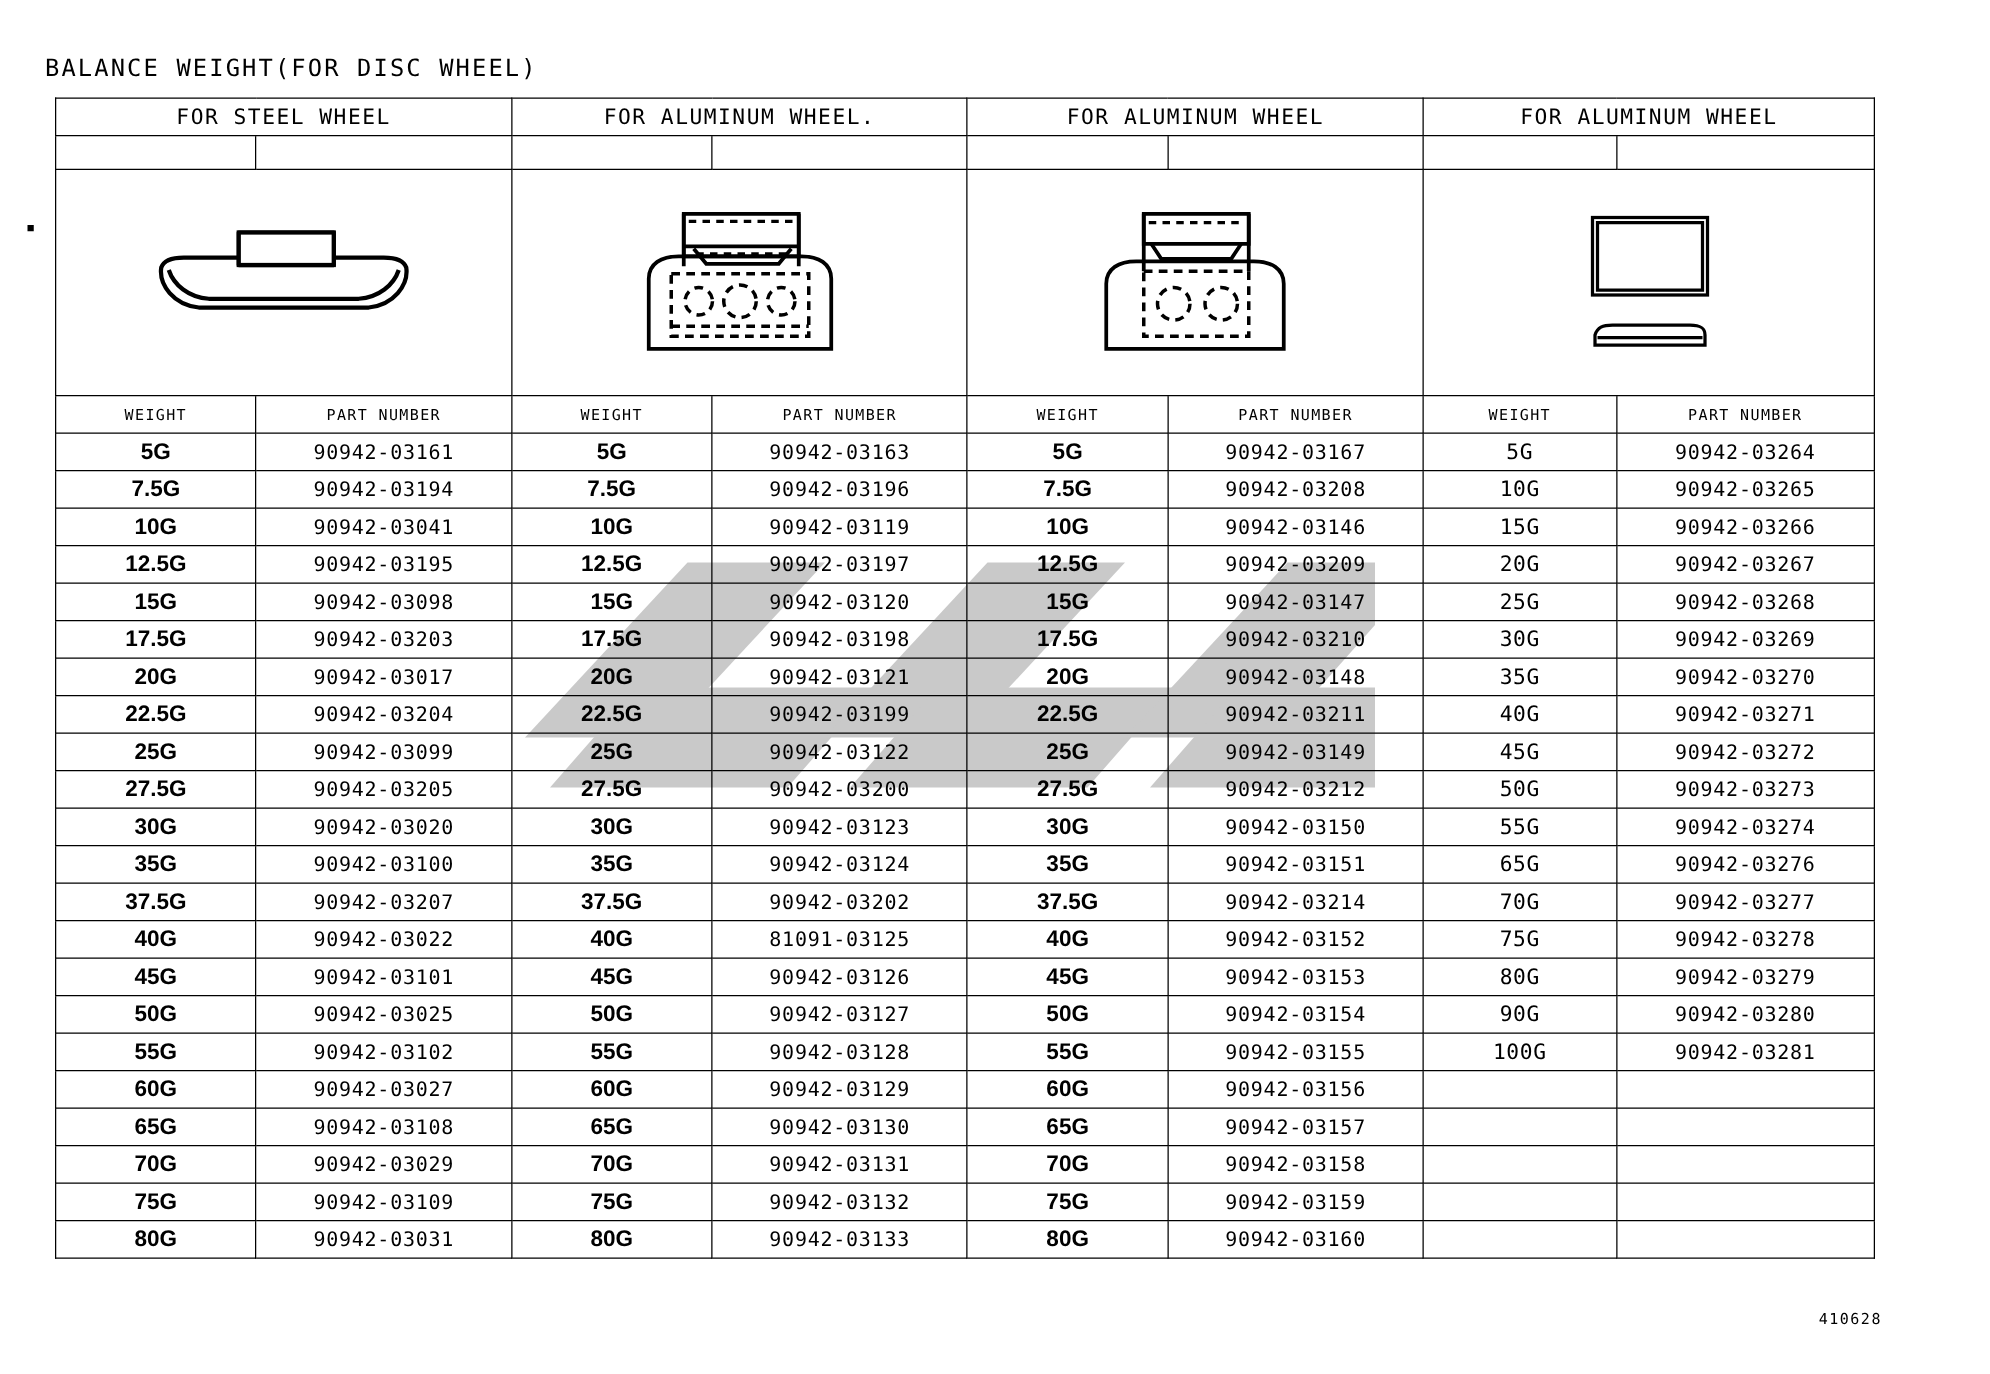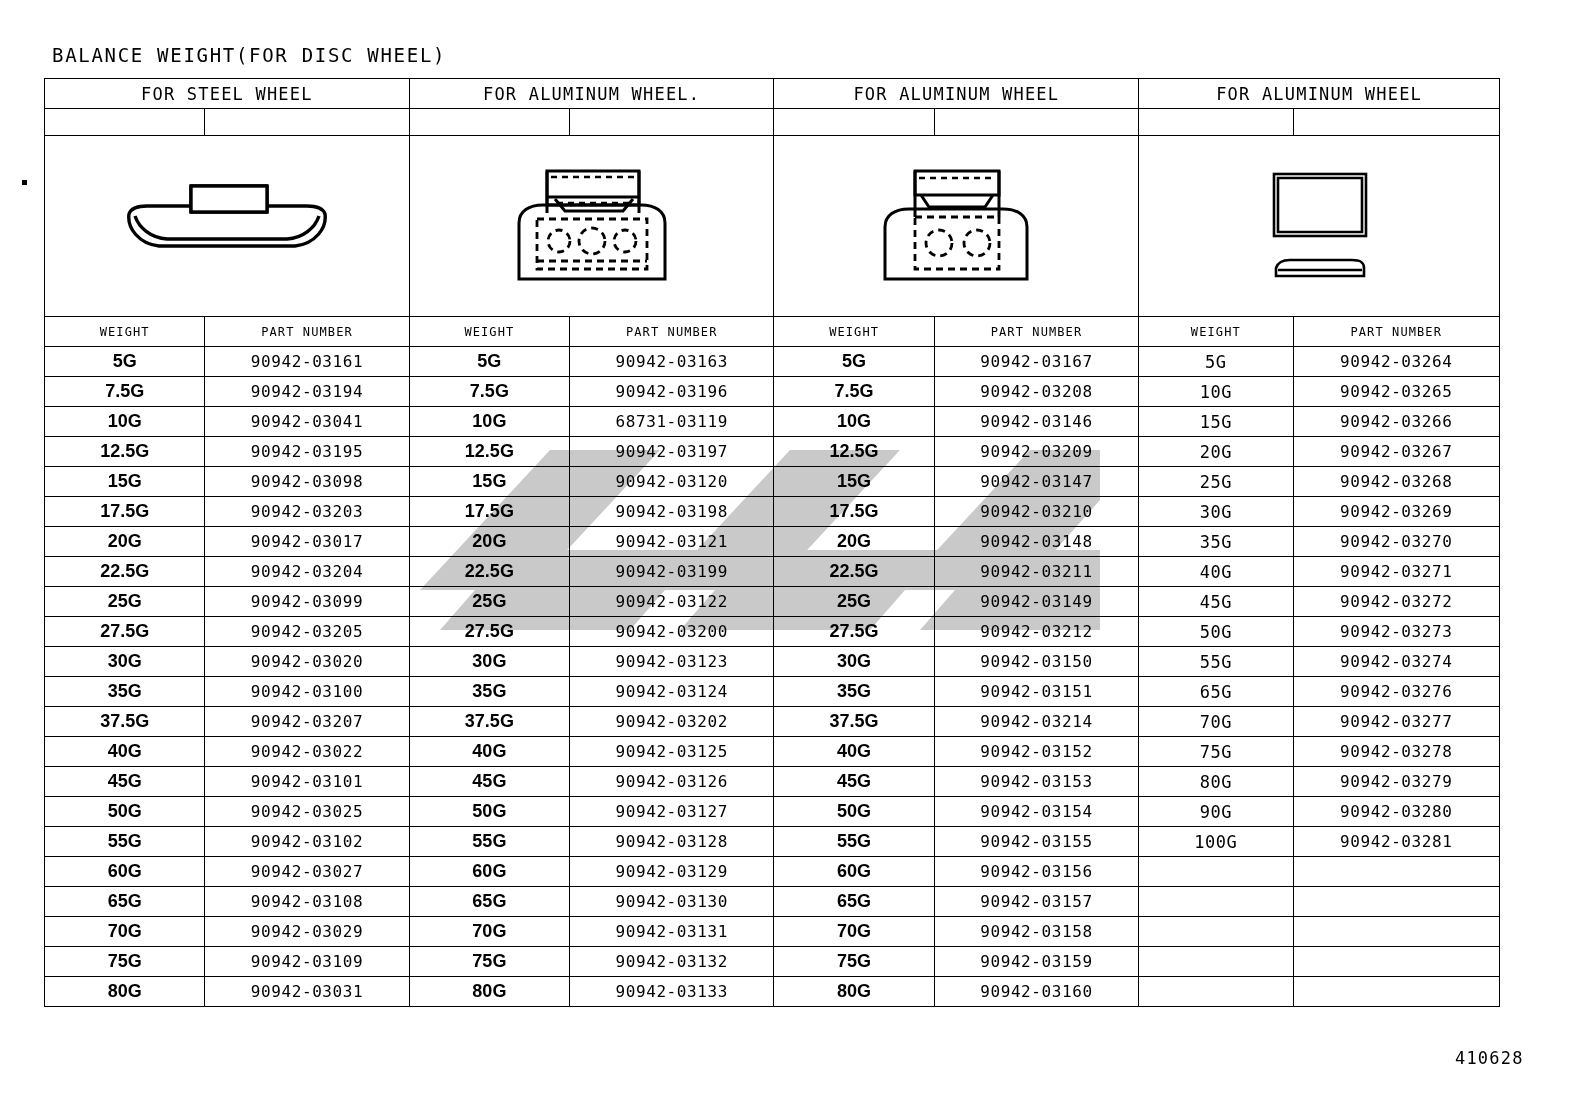--- a/index.html
+++ b/index.html
@@ -19,21 +19,21 @@
   #page {
     position: absolute;
     left: 0; top: 0;
     width: 1592px;
     height: 1099px;
   }
 
   
   #title {
     position: absolute;
-    left: 52px;
+    left: 36px;
     top: 44px;
     font-size: 19px;
     letter-spacing: 1.7px;
     white-space: nowrap;
     font-family: "DejaVu Sans Mono", monospace;
   }
 
   
   #watermark {
     position: absolute;
@@ -115,21 +115,21 @@
   col.c-w { width: 160px; }
   col.c-p { width: 204px; }
   col.c-w4 { width: 154px; }
   col.c-p4 { width: 206px; }
 
   
   #fignum {
     position: absolute;
     left: 1455px;
     top: 1048px;
-    font-size: 17px;
+    font-size: 12px;
     font-family: "DejaVu Sans Mono", monospace;
     letter-spacing: 1.2px;
   }
 
   
   #stray-tick {
     position: absolute;
     left: 22px;
     top: 180px;
     width: 5px;
@@ -297,21 +297,21 @@
           <td class="p-cell">90942-03196</td>
           <td class="w-cell">7.5G</td>
           <td class="p-cell">90942-03208</td>
           <td class="w-cell light">10G</td>
           <td class="p-cell">90942-03265</td>
         </tr>
           <tr class="data-row" style="">
           <td class="w-cell">10G</td>
           <td class="p-cell">90942-03041</td>
           <td class="w-cell">10G</td>
-          <td class="p-cell">68731-03119</td>
+          <td class="p-cell">90942-03119</td>
           <td class="w-cell">10G</td>
           <td class="p-cell">90942-03146</td>
           <td class="w-cell light">15G</td>
           <td class="p-cell">90942-03266</td>
         </tr>
           <tr class="data-row" style="">
           <td class="w-cell">12.5G</td>
           <td class="p-cell">90942-03195</td>
           <td class="w-cell">12.5G</td>
           <td class="p-cell">90942-03197</td>
@@ -407,21 +407,21 @@
           <td class="p-cell">90942-03202</td>
           <td class="w-cell">37.5G</td>
           <td class="p-cell">90942-03214</td>
           <td class="w-cell light">70G</td>
           <td class="p-cell">90942-03277</td>
         </tr>
           <tr class="data-row" style="">
           <td class="w-cell">40G</td>
           <td class="p-cell">90942-03022</td>
           <td class="w-cell">40G</td>
-          <td class="p-cell">90942-03125</td>
+          <td class="p-cell">81091-03125</td>
           <td class="w-cell">40G</td>
           <td class="p-cell">90942-03152</td>
           <td class="w-cell light">75G</td>
           <td class="p-cell">90942-03278</td>
         </tr>
           <tr class="data-row" style="">
           <td class="w-cell">45G</td>
           <td class="p-cell">90942-03101</td>
           <td class="w-cell">45G</td>
           <td class="p-cell">90942-03126</td>

